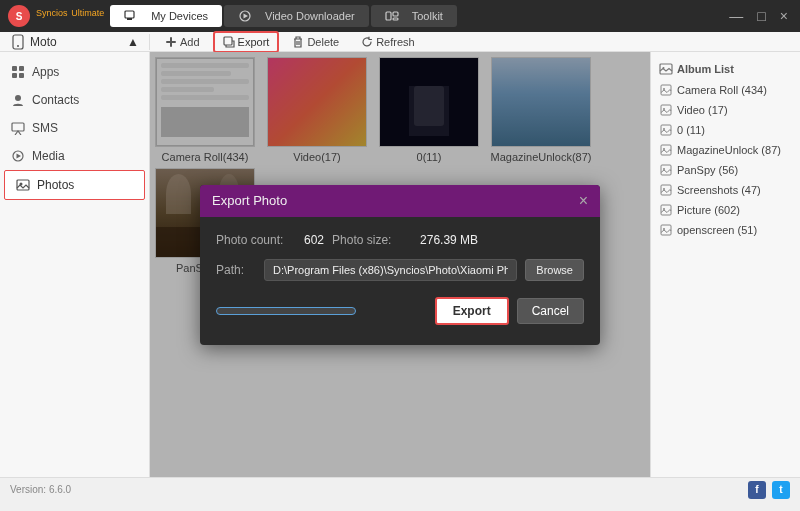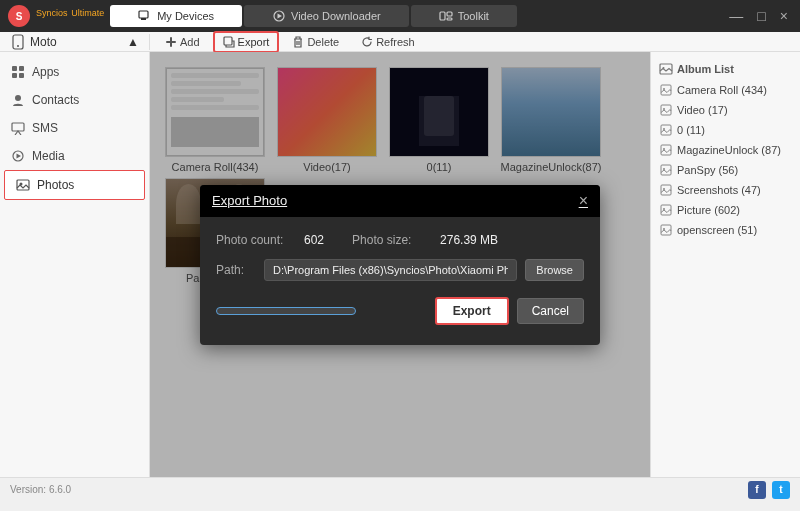--- a/index.html
+++ b/index.html
@@ -16,25 +16,25 @@
     }
     .title-bar-left { display: flex; align-items: center; gap: 6px; }
     .title-bar-logo { width: 22px; height: 22px; background: #e84c4c; border-radius: 50%; display: flex; align-items: center; justify-content: center; color: white; font-size: 10px; font-weight: bold; }
     .title-bar-brand { color: white; font-size: 13px; font-weight: bold; }
     .title-bar-brand span { color: #f5a623; font-size: 9px; font-weight: normal; vertical-align: super; }
     .title-bar-nav { display: flex; gap: 2px; }
     .nav-btn {
       background: #444;
       color: #ccc;
       border: none;
-      padding: 4px 28px;
+      padding: 4px 14px;
       font-size: 11px;
       cursor: pointer;
       border-radius: 3px;
-      display: flex; align-items: center; gap: 5px;
+      display: flex; align-items: center; gap: 13px;
     }
     .nav-btn.active { background: #fff; color: #333; }
     .nav-btn svg { width: 14px; height: 14px; }
     .win-controls-flat { display: flex; gap: 6px; align-items: center; }
     .flat-btn { background: none; border: none; color: #aaa; cursor: pointer; font-size: 14px; padding: 2px 4px; }
 
     
     .toolbar {
       height: 20px;
       background: #f7f7f7;
@@ -80,21 +80,20 @@
       color: #444;
       font-size: 12px;
     }
     .sidebar-item.photos-active { background: #fff; border: 1px solid #e84c4c; color: #333; border-radius: 2px; margin: 0 4px; }
     .sidebar-icon { width: 16px; height: 16px; display: inline-flex; align-items: center; justify-content: center; }
 
     
     .content-area {
       flex: 1;
       background: #fff;
-      padding: 10px;
       position: relative;
       overflow: hidden;
     }
 
     
     .photo-grid {
       display: flex;
       flex-wrap: wrap;
       gap: 12px;
       padding: 5px;
@@ -171,28 +170,27 @@
       z-index: 100;
     }
     .modal {
       background: #2b2b2b;
       border-radius: 4px;
       width: 400px;
       padding: 0;
       box-shadow: 0 4px 20px rgba(0,0,0,0.5);
     }
     .modal-header {
-      background: #000000;
+      background: #701a75;
       padding: 8px 12px;
       border-radius: 4px 4px 0 0;
       display: flex;
       justify-content: space-between;
       color: #eee;
       font-size: 13px;
-      text-decoration: underline;
     }
     .modal-close { background: none; border: none; color: #aaa; cursor: pointer; font-size: 16px; line-height: 1; }
     .modal-body { padding: 16px; color: #ccc; }
     .modal-row { display: flex; align-items: center; margin-bottom: 12px; gap: 8px; }
     .modal-label { font-size: 12px; color: #aaa; min-width: 80px; }
     .modal-value { font-size: 12px; color: #eee; }
     .modal-path-row { display: flex; align-items: center; margin-bottom: 16px; gap: 8px; }
     .modal-path-label { font-size: 12px; color: #aaa; min-width: 40px; }
     .modal-path-input {
       flex: 1;
@@ -430,21 +428,21 @@
     <div class="modal-overlay">
       <div class="modal">
         <div class="modal-header">
           <span>Export Photo</span>
           <button class="modal-close">×</button>
         </div>
         <div class="modal-body">
           <div class="modal-row">
             <span class="modal-label">Photo count:</span>
             <span class="modal-value">602</span>
-            <span class="modal-label" style="margin-left:20px;">Photo size:</span>
+            <span class="modal-label" style="">Photo size:</span>
             <span class="modal-value">276.39 MB</span>
           </div>
           <div class="modal-path-row">
             <span class="modal-path-label">Path:</span>
             <input class="modal-path-input" type="text" value="D:\Program Files (x86)\Syncios\Photo\Xiaomi Photo" style="">
             <button class="modal-browse-btn">Browse</button>
           </div>
           <div class="modal-footer">
             <div style="flex:1; display:flex; align-items:center;">
               <div class="progress-track">

